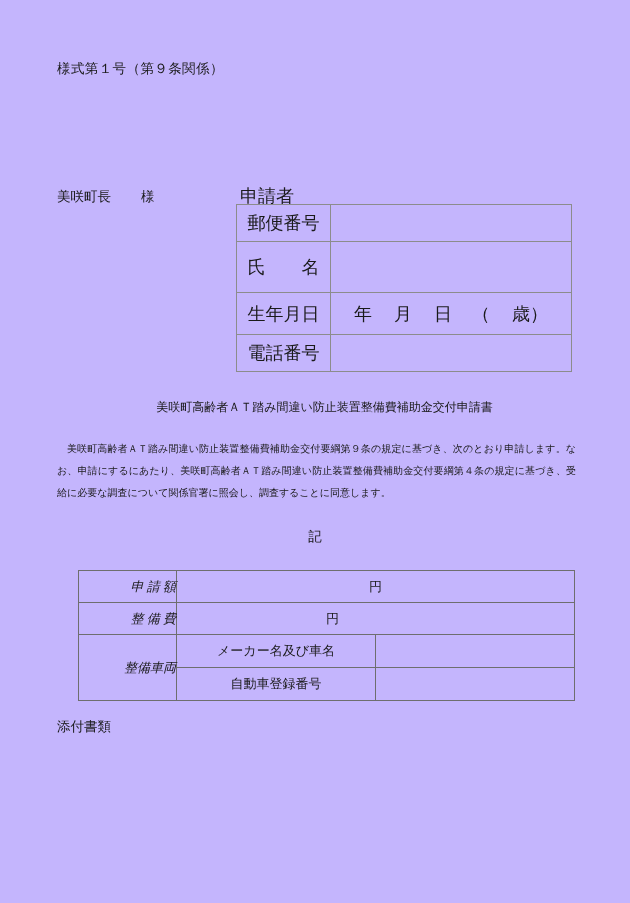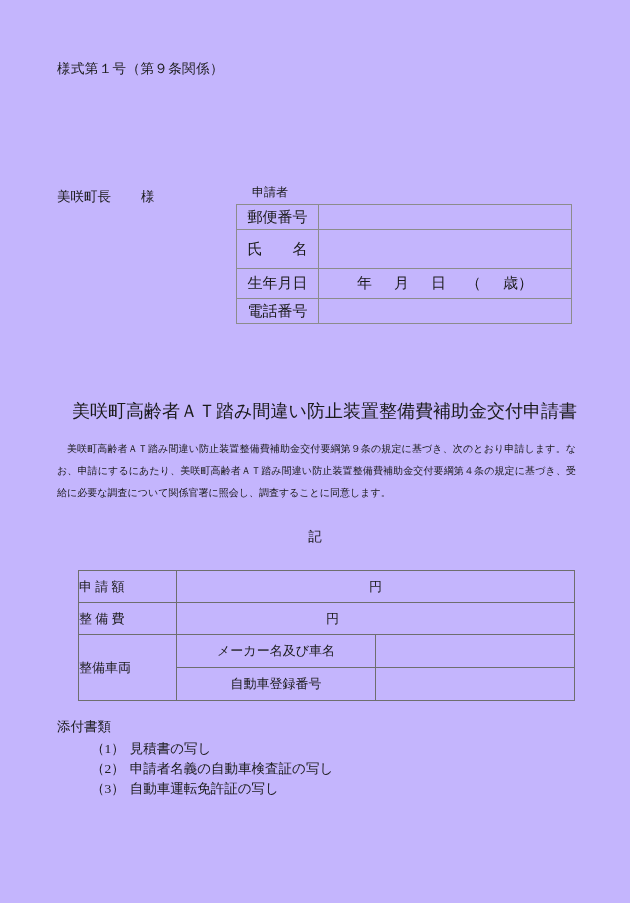--- a/index.html
+++ b/index.html
@@ -50,36 +50,35 @@
     white-space: nowrap;
     margin-top: 48px;
   }
   .addressee .gap { display: inline-block; width: 30px; }
 
   
   .applicant-label {
     position: absolute;
     left: 240px;
     top: 184px;
-    font-size: 12px;
-    white-space: nowrap;
-    margin-left: 12px;
+    font-size: 18px;
+    white-space: nowrap;
   }
   .applicant-table {
     position: absolute;
     left: 236px;
     top: 204px;
     width: 336px;
     border-collapse: collapse;
     table-layout: fixed;
   }
   .applicant-table td {
     border: 1px solid #8c8c8c;
-    font-size: 15px;
-    padding: 0;
+    font-size: 18px;
+    padding: 6px;
     vertical-align: middle;
   }
   .applicant-table td.lbl {
     width: 81px;
     text-align: center;
     white-space: nowrap;
   }
   .applicant-table tr.r-post td { height: 24px; }
   .applicant-table tr.r-addr td { height: 38px; }
   .applicant-table tr.r-furi td { height: 24px; border-bottom: 1px dashed #8c8c8c; }
@@ -97,21 +96,21 @@
   .birth-value .s { display: inline-block; width: 22px; }
   .birth-value .s-sm { display: inline-block; width: 20px; }
 
   
   .doc-title {
     position: absolute;
     left: 0;
     right: 8px;
     top: 399px;
     text-align: center;
-    font-size: 18px;
+    font-size: 12px;
     white-space: nowrap;
     margin-left: 27px;
   }
 
   
   .body-text {
     position: absolute;
     left: 57px;
     top: 438px;
     width: 519px;
@@ -142,21 +141,21 @@
     width: 497px;
     border-collapse: collapse;
     table-layout: fixed;
   }
   .amount-table td {
     border: 1px solid #6e6e6e;
     font-size: 13px;
     padding: 0;
     vertical-align: middle;
   }
-  .amount-table td.c1 { width: 97px; text-align: left; white-space: nowrap; }
+  .amount-table td.c1 { width: 97px; text-align: right; white-space: nowrap; font-style: italic; }
   .amount-table td.c2 { width: 136px; text-align: center; white-space: nowrap; }
   .amount-table tr.r-amt td { height: 31px; }
   .amount-table tr.r-cost td { height: 31px; }
   .amount-table tr.r-veh td { height: 32px; }
   .yen-cell { text-align: center; padding-right: 82px; white-space: nowrap; }
   .yen-cell.b { padding-right: 86px; }
 
   
   .attach-title {
     position: absolute;
@@ -240,19 +239,14 @@
         <td></td>
       </tr>
       <tr class="r-veh">
         <td class="c2">自動車登録番号</td>
         <td></td>
       </tr>
     </tbody>
   </table>
 
   <div class="attach-title">添付書類</div>
-  <ul class="attach-list">
-    <li><span class="num">（1）</span><span class="txt">見積書の写し</span></li>
-    <li><span class="num">（2）</span><span class="txt">申請者名義の自動車検査証の写し</span></li>
-    <li><span class="num">（3）</span><span class="txt">自動車運転免許証の写し</span></li>
-  </ul>
 
 </div>
 
 </body></html>

